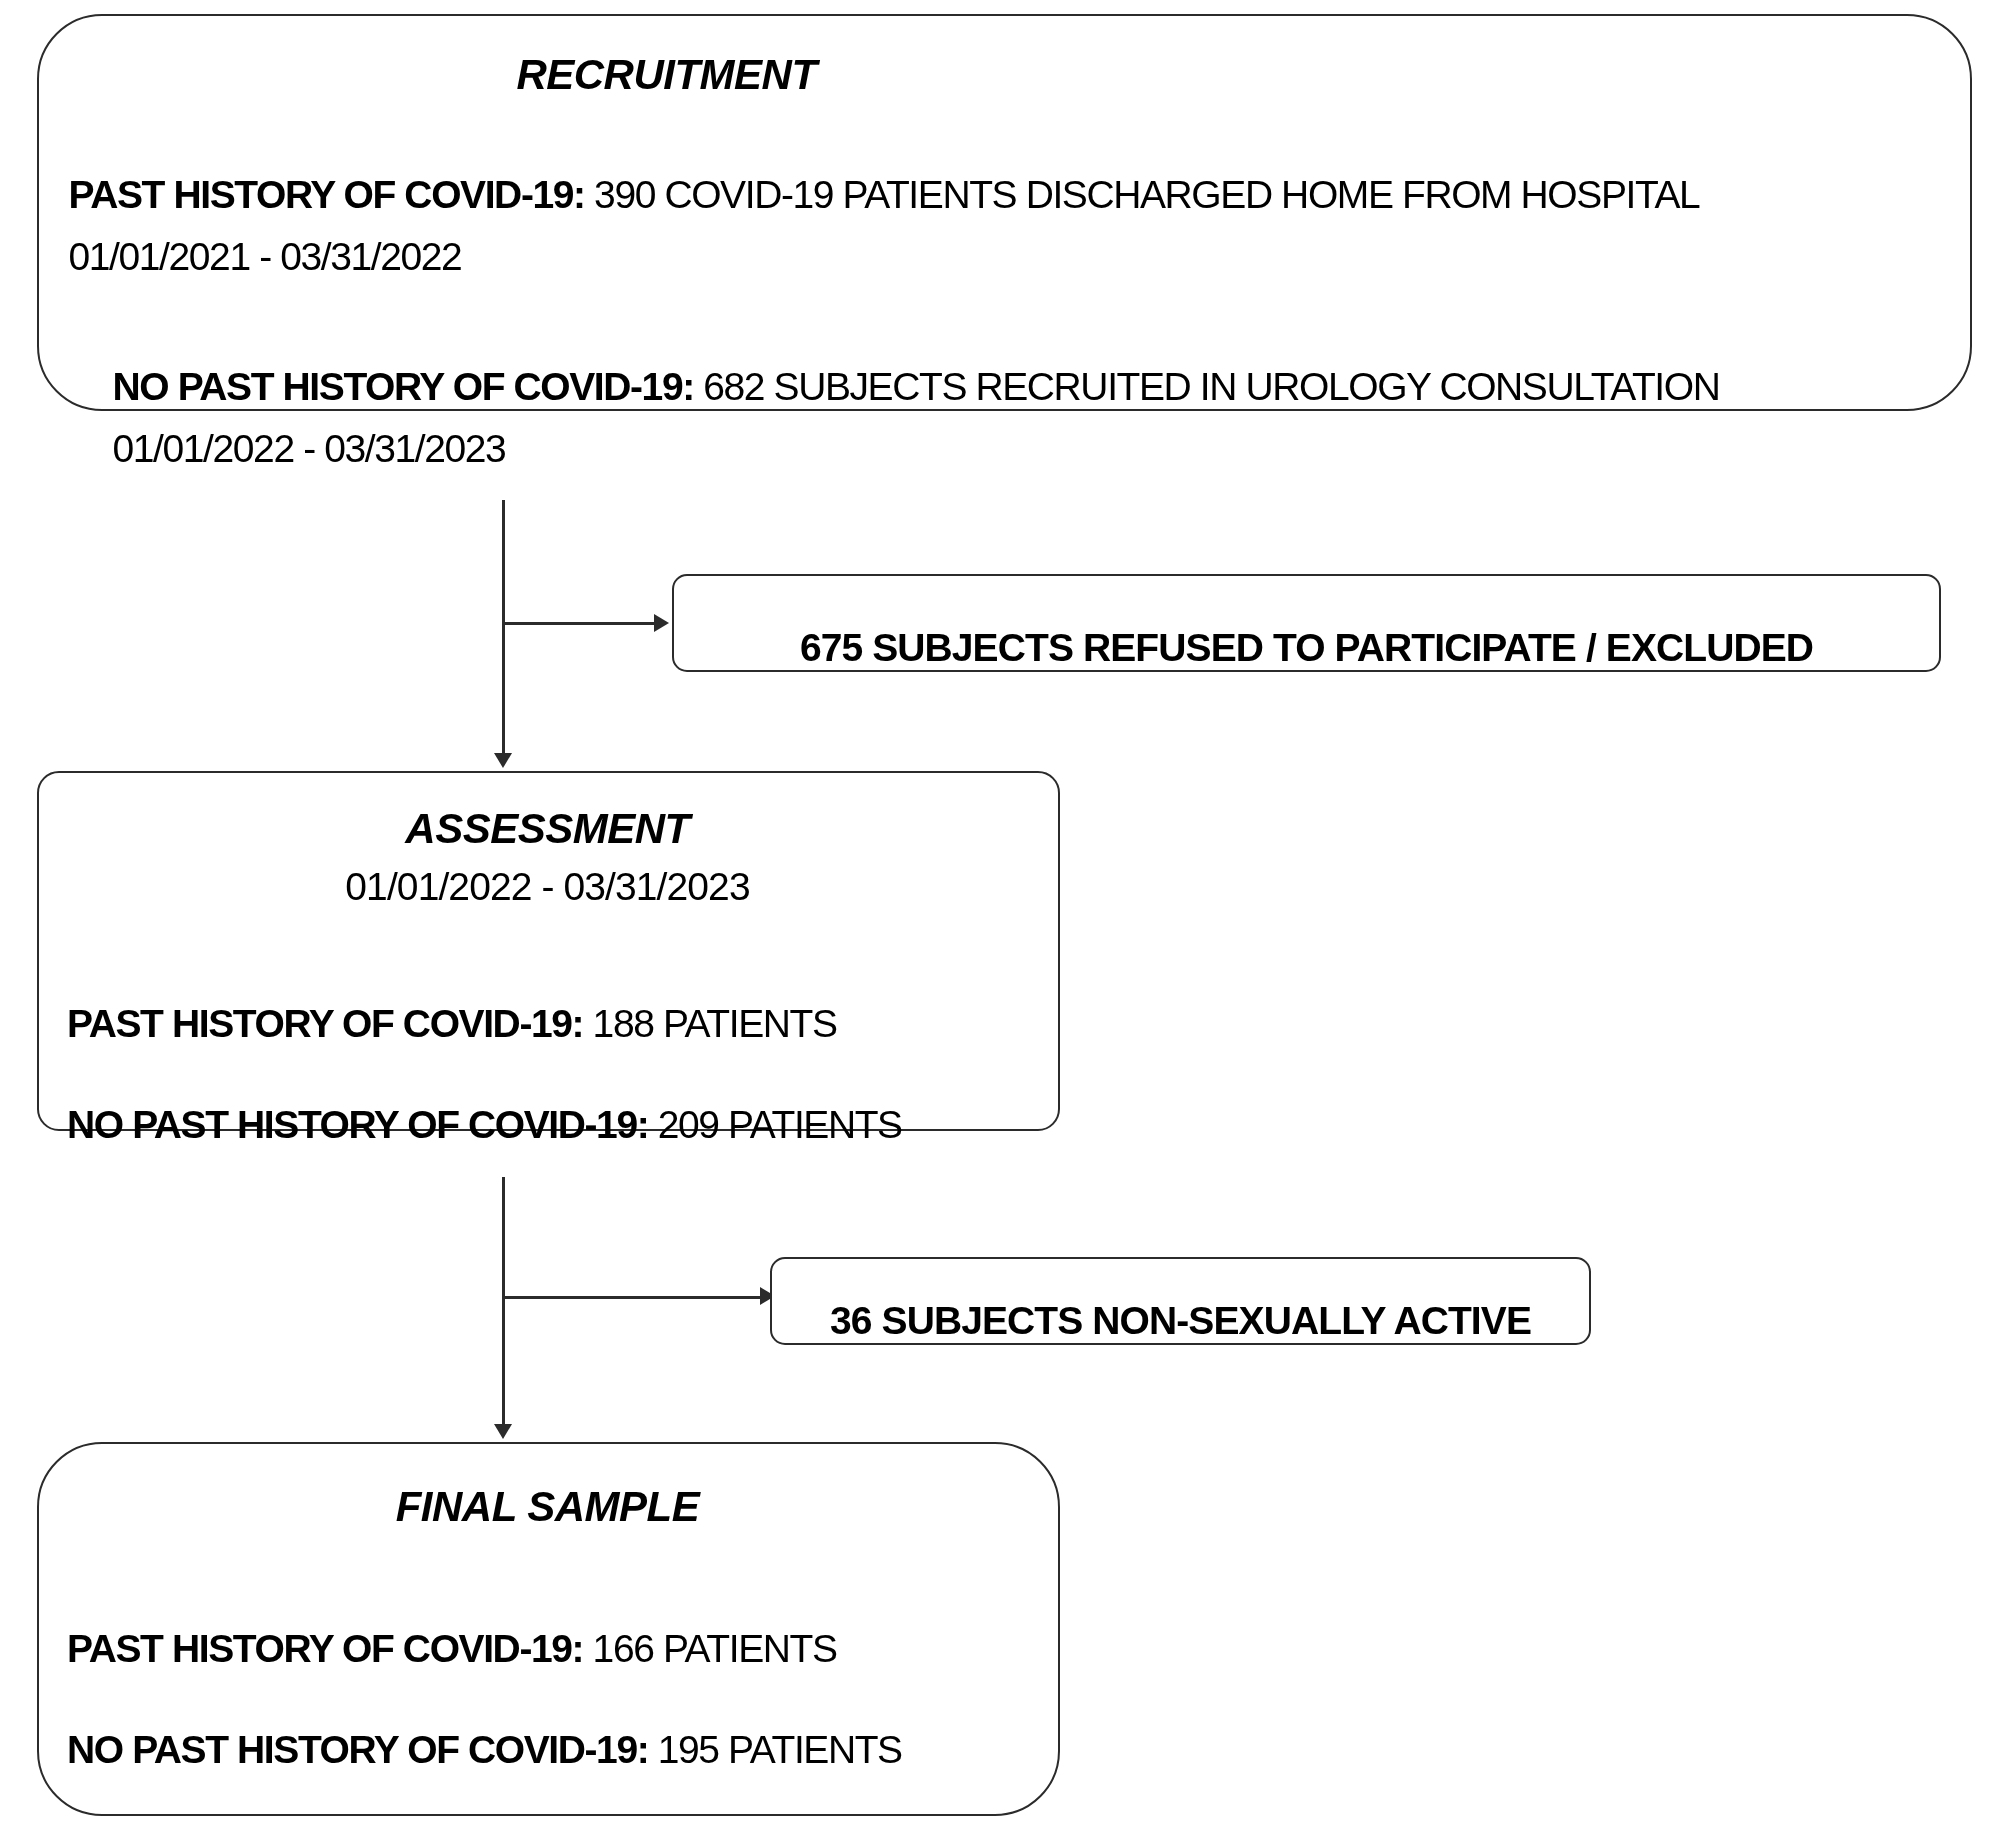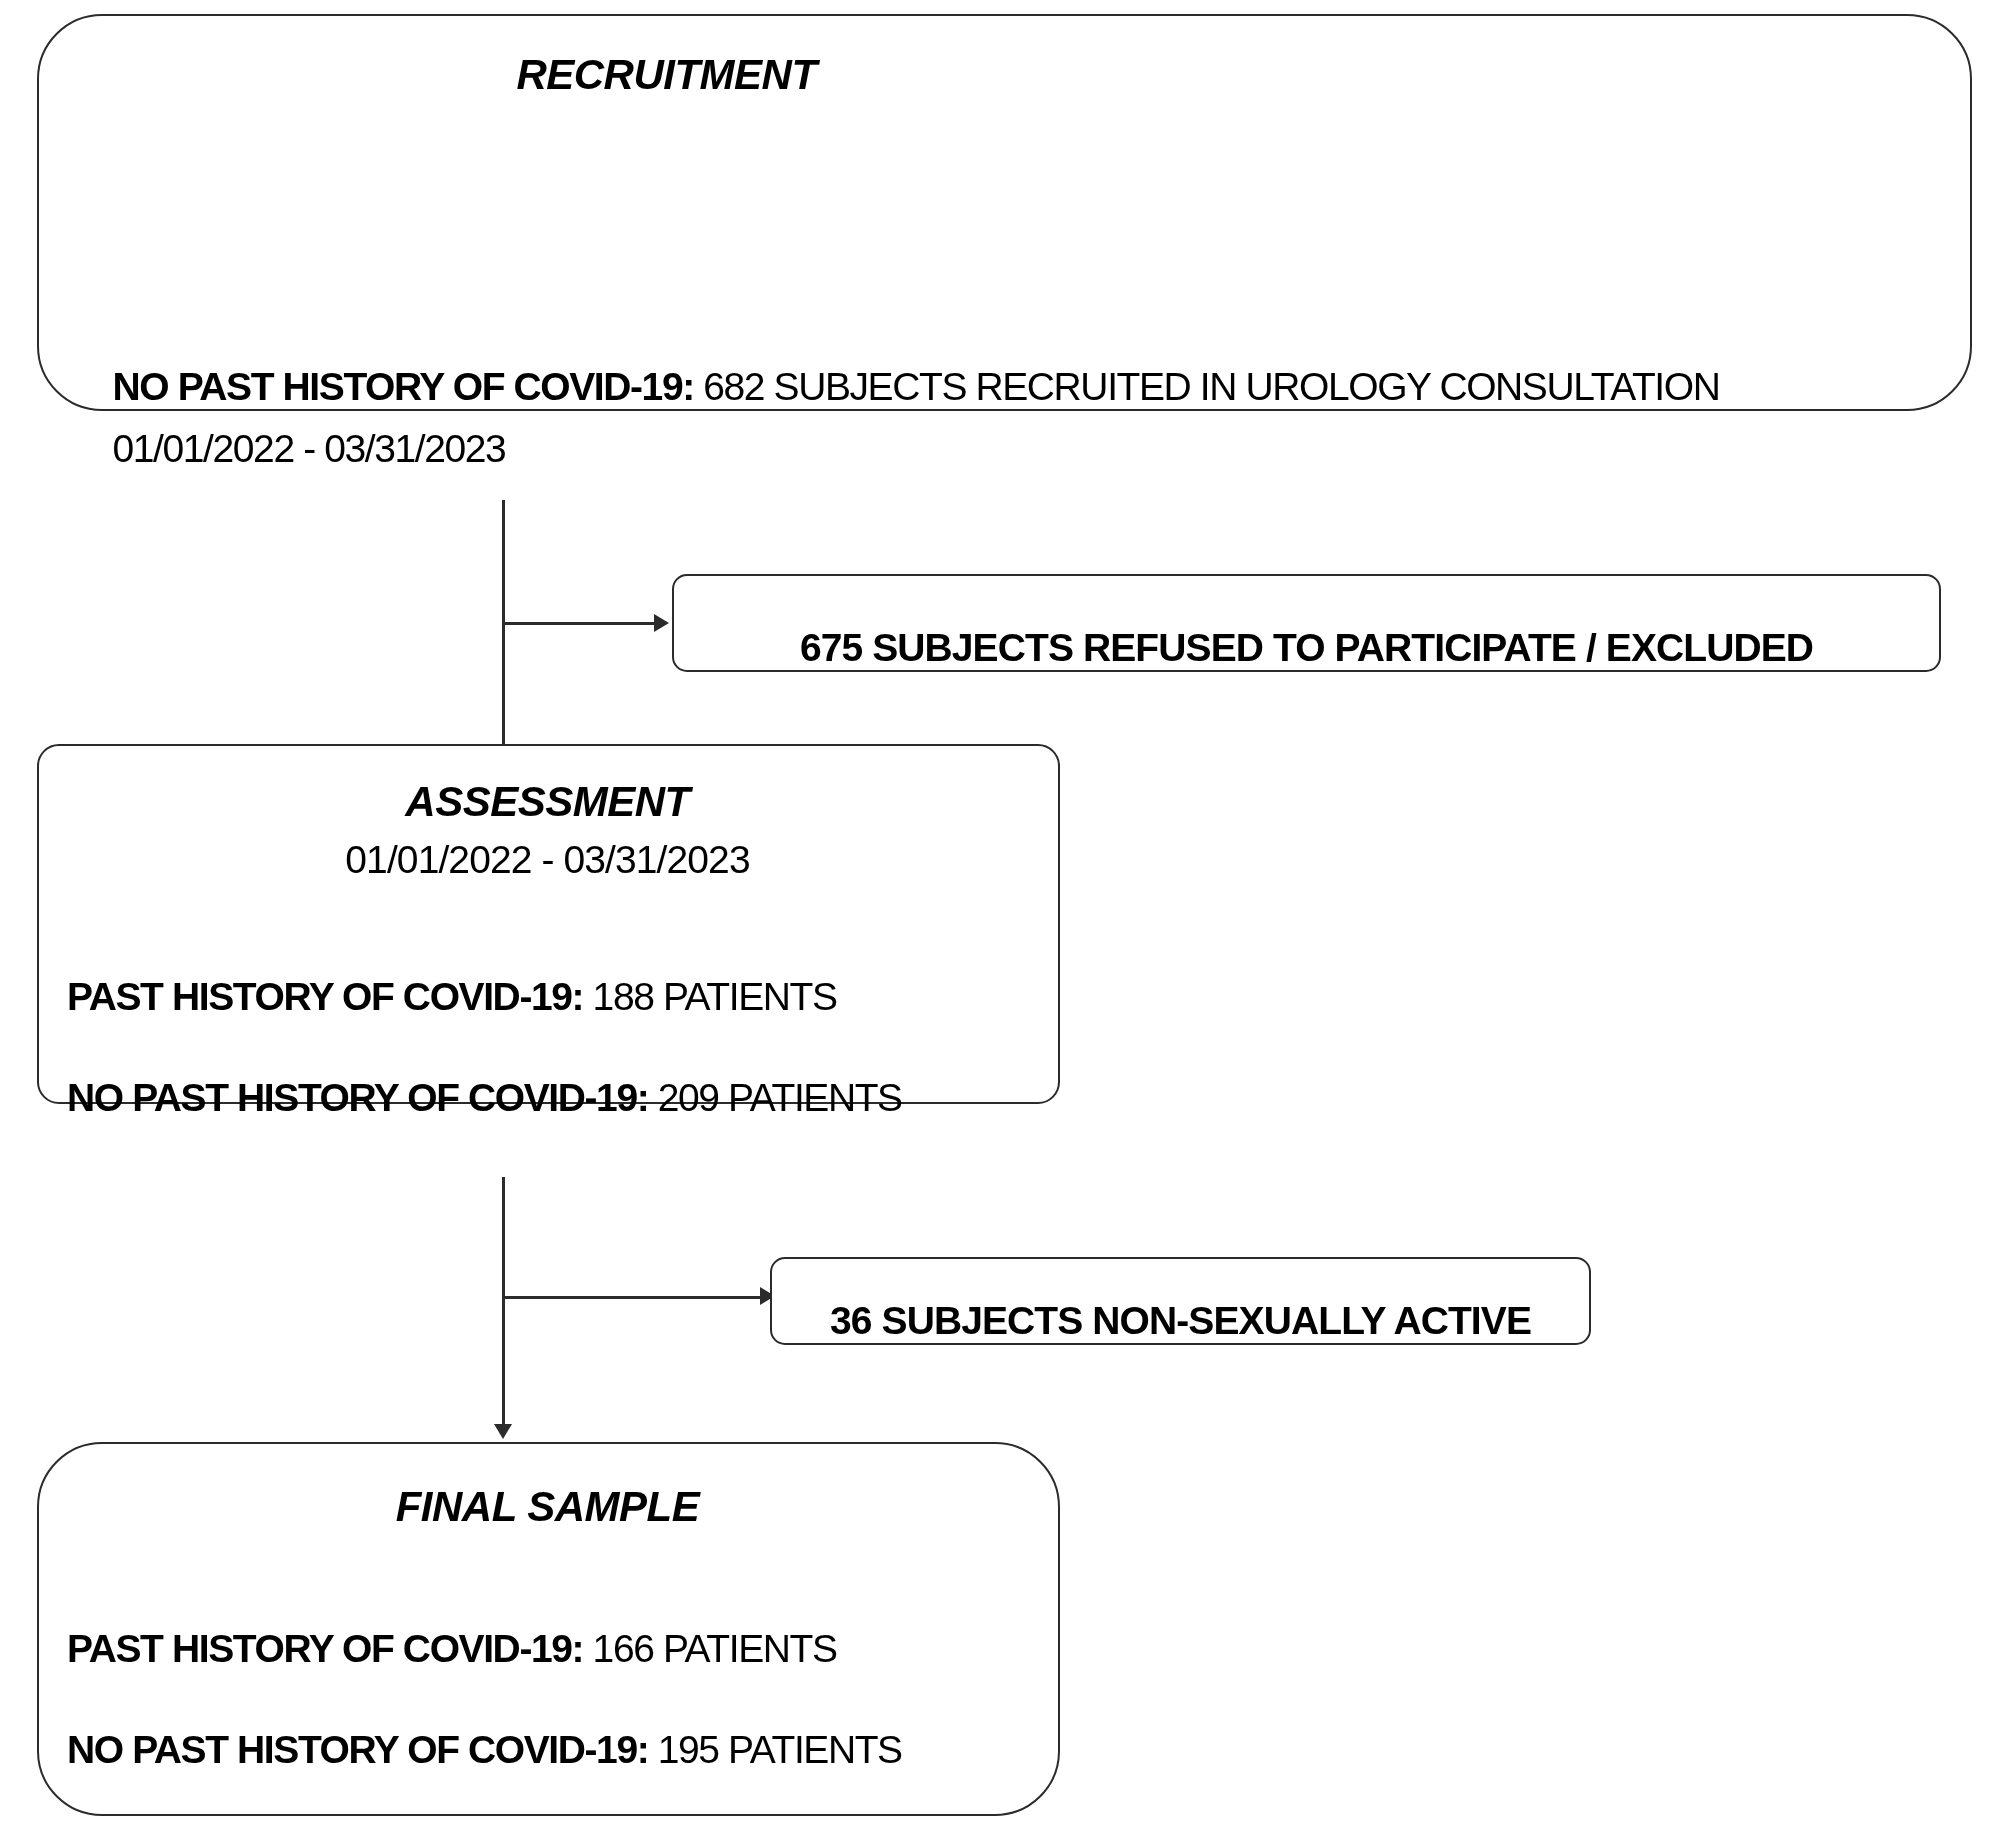--- a/index.html
+++ b/index.html
@@ -81,37 +81,41 @@
     border-left: 15.7px solid #2b2b2b;
   }
 </style>
 </head>
 <body>
 
 <div class="canvas">
 
   <div class="flowbox bigbox" style="left:37px; top:14px; width:1935px; height:397px;">
     <div class="boxtitle" style="left:0; top:35px; width:1255px;">RECRUITMENT</div>
+    <div class="para" style="left:29.5px; top:148px;">
+      <span class="lbl">PAST HISTORY OF COVID-19:</span><span> 390 COVID-19 PATIENTS DISCHARGED HOME FROM HOSPITAL</span><br>
+      <span>01/01/2021 - 03/31/2022</span>
+    </div>
     <div class="para" style="left:29.5px; top:340px;margin-left:44px;">
       <span class="lbl">NO PAST HISTORY OF COVID-19:</span><span> 682 SUBJECTS RECRUITED IN UROLOGY CONSULTATION</span><br>
       <span>01/01/2022 - 03/31/2023</span>
     </div>
   </div>
 
   <div class="vline" style="left:502px; top:500px; height:257px;"></div>
   <div class="arrow-down" style="left:494px; top:753px;"></div>
 
   <div class="hline" style="left:503px; top:622px; width:154px;"></div>
   <div class="arrow-right" style="left:654px; top:614px;"></div>
 
   <div class="flowbox sidebox" style="left:672px; top:574px; width:1269px; height:98px;">
     <div class="sidetext">675 SUBJECTS REFUSED TO PARTICIPATE / EXCLUDED</div>
   </div>
 
-  <div class="flowbox bigbox" style="left:37px; top:744px; width:1023px; height:360px;border-radius:22px;">
+  <div class="flowbox bigbox" style="left:37px; top:771px; width:1023px; height:360px;border-radius:22px;">
     <div class="boxtitle" style="left:0; top:32px; width:1017px;">ASSESSMENT</div>
     <div class="subtitle" style="left:0; top:92px; width:1017px;">01/01/2022 - 03/31/2023</div>
     <div class="para" style="left:28px; top:220px;">
       <span class="lbl">PAST HISTORY OF COVID-19:</span><span> 188 PATIENTS</span>
     </div>
     <div class="para" style="left:28px; top:321px;">
       <span class="lbl">NO PAST HISTORY OF COVID-19:</span><span> 209 PATIENTS</span>
     </div>
   </div>
 

